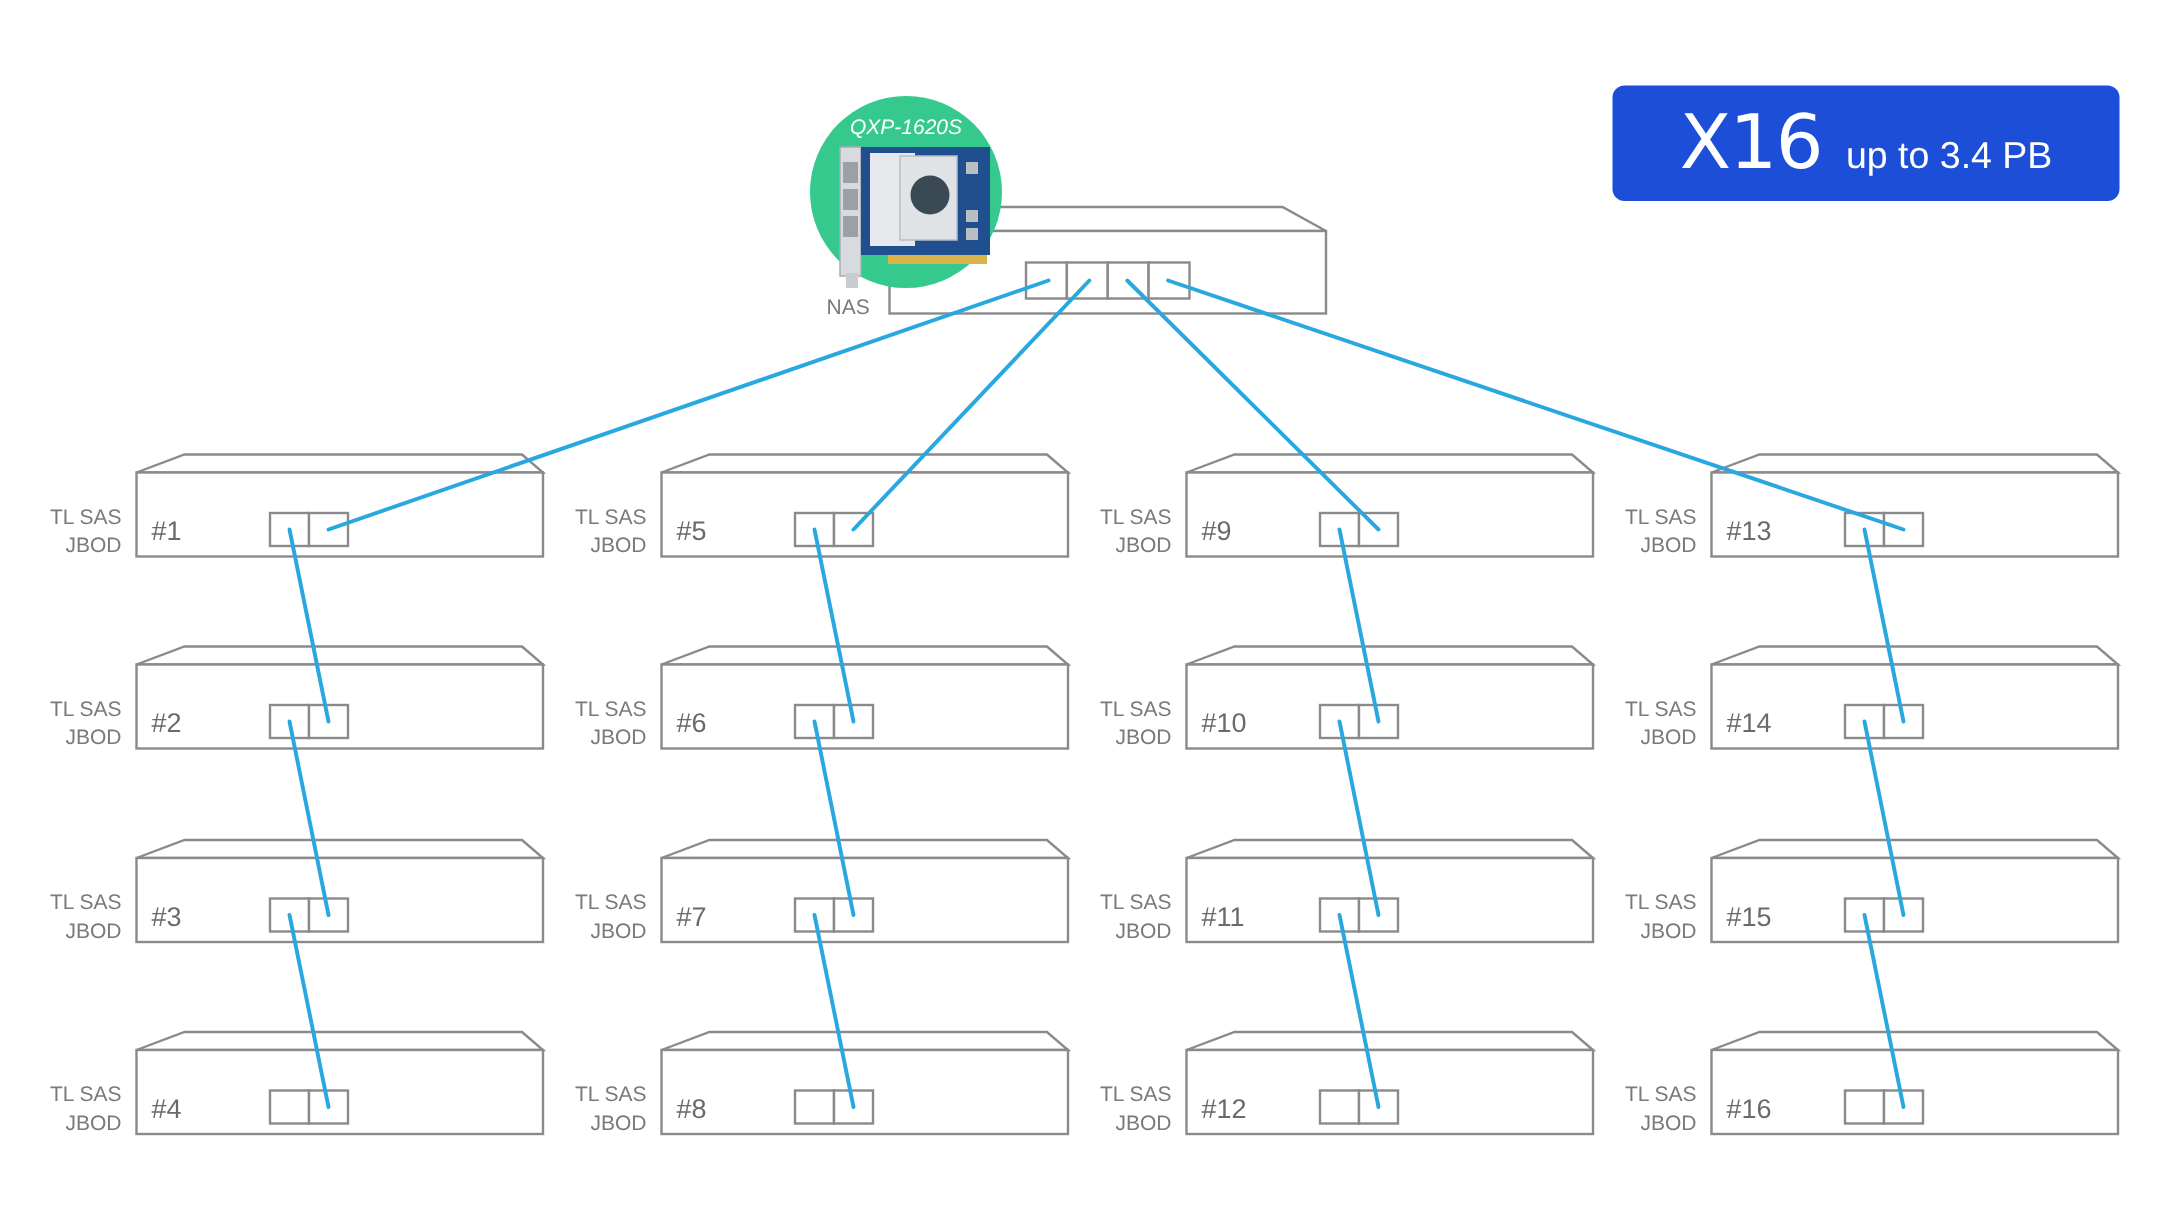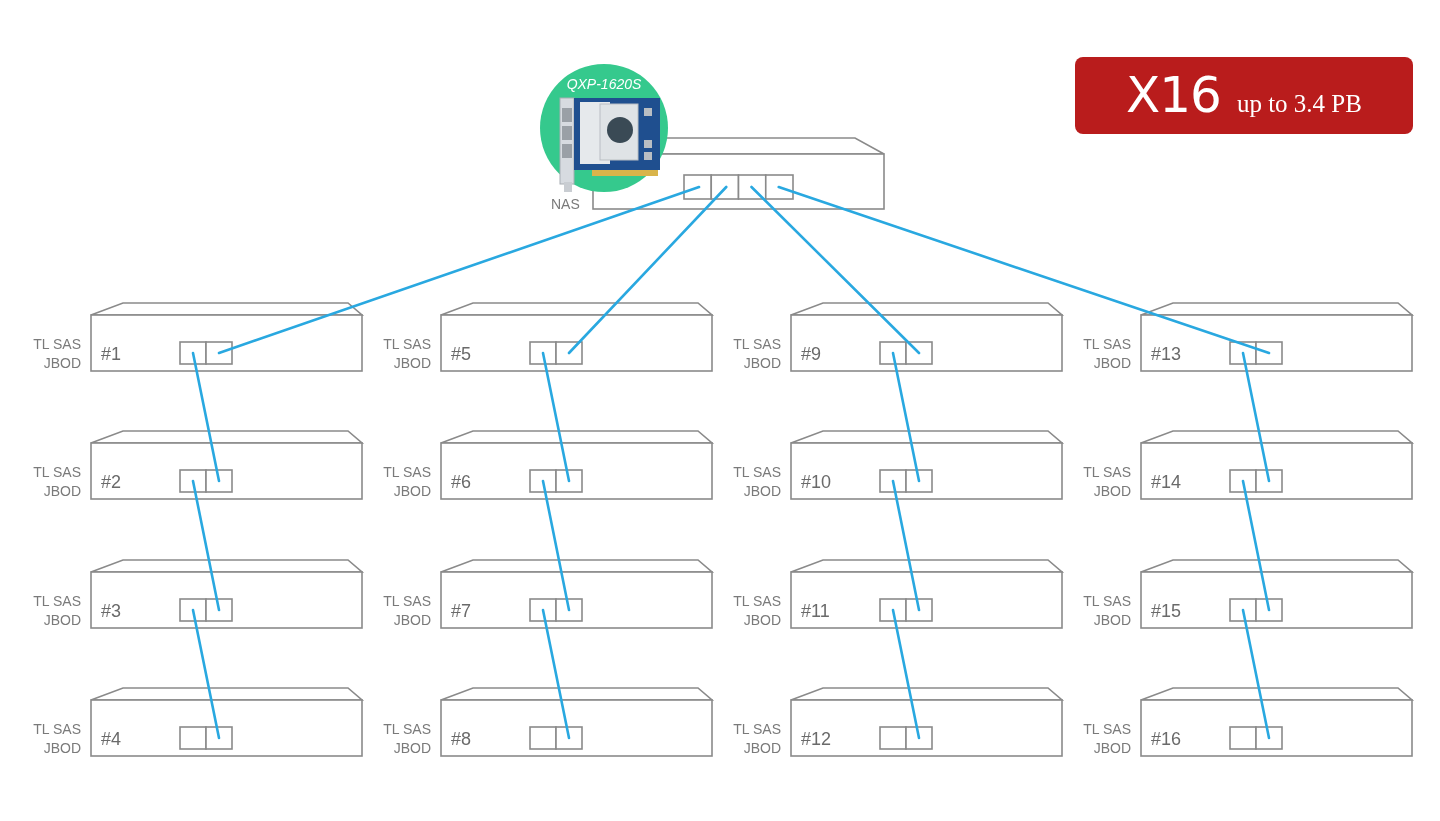--- a/index.html
+++ b/index.html
@@ -5,25 +5,25 @@
   html, body { margin:0; padding:0; background:#ffffff; }
   body { width:1440px; height:821px; position:relative; overflow:hidden; font-family:"Liberation Sans", sans-serif; }
   #diagram { position:absolute; left:0; top:0; }
   .box { fill:#ffffff; stroke:#8a8a8a; stroke-width:1.6; }
   .port { fill:#ffffff; stroke:#8a8a8a; stroke-width:1.6; }
   .cable { stroke:#29a8e0; stroke-width:2.6; stroke-linecap:round; fill:none; }
   .lbl { fill:#7a7a7a; font-family:"Liberation Sans", sans-serif; font-size:14px; }
   .num { fill:#6a6a6a; font-family:"Liberation Sans", sans-serif; font-size:18px; }
   .badge {
     position:absolute; left:1075px; top:57px; width:338px; height:77px;
-    background:#b91c1c; border-radius:8px; color:#fff;
+    background:#1d4ed8; border-radius:8px; color:#fff;
     display:flex; align-items:baseline; justify-content:center; box-sizing:border-box; padding-top:8px;
   }
   .badge .big { font-family:"DejaVu Sans", sans-serif; font-size:50px; font-weight:normal; letter-spacing:-1px; line-height:60px; }
-  .badge .small { font-family:Liberation Serif, serif; font-size:25px; margin-left:16px; }
+  .badge .small { font-family:Liberation Sans, sans-serif; font-size:25px; margin-left:16px; }
   .card-circle {
     position:absolute; left:540px; top:64px; width:128px; height:128px; border-radius:50%;
     background:#35c98d;
   }
   .card-title { position:absolute; left:0; right:0; top:12px; text-align:center; color:#fff; font-size:14px; font-family:"Liberation Sans", sans-serif;font-style:italic; }
 </style>
 </head>
 <body>
 
 <svg id="diagram" width="1440" height="821" viewBox="0 0 1440 821">

